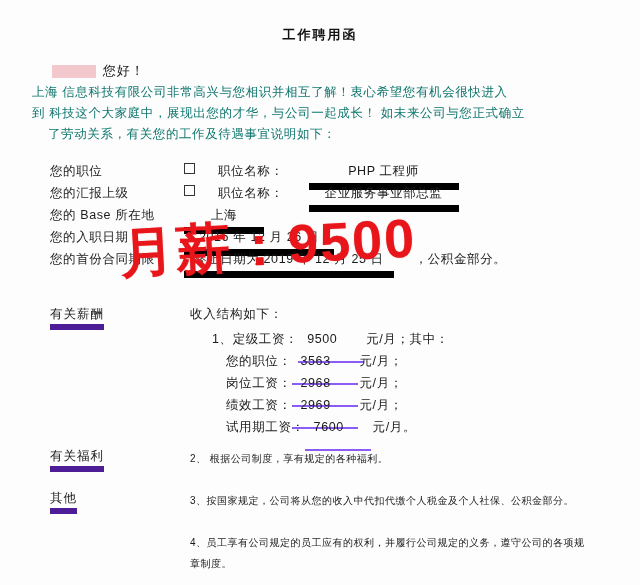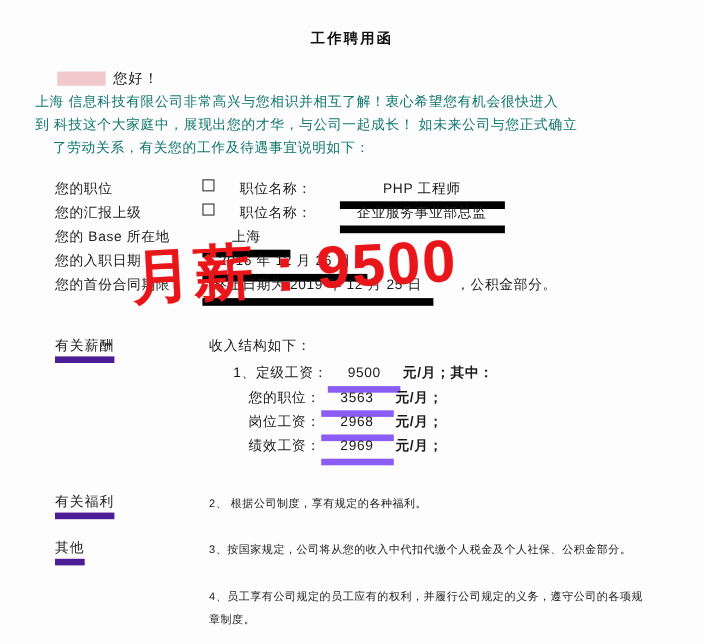--- a/index.html
+++ b/index.html
@@ -130,27 +130,26 @@
     top: 328px;
     left: 190px;
     font-size: 12.5px;
     line-height: 22px;
     letter-spacing: 0.6px;
     margin-left: 22px;
   }
   .pay-row { height: 22px; display: flex; align-items: baseline; }
   .pay-name { flex: 0 0 auto; }
   .pay-val {
-    border-bottom: 6px solid #8b5cf6;
-    padding: 0 9px 1px 9px;
+    border-bottom: 2px solid #8b5cf6;
+    padding: 0 9px 11px 9px;
     display: inline-block;
     min-width: 48px;
-    text-align: center;
-  }
-  .pay-unit { margin-left: 2px; font-weight: bold; }
+  }
+  .pay-unit { margin-left: 2px; }
   .pay-indent { padding-left: 14px; }
 
   .clause {
     position: absolute;
     left: 190px;
     width: 400px;
     font-size: 10px;
     line-height: 21px;
     letter-spacing: 0.5px;
   }
@@ -234,20 +233,25 @@
     <div class="pay-row pay-indent">
       <span class="pay-name">岗位工资：</span>
       <span class="pay-val">2968</span>
       <span class="pay-unit">元/月；</span>
     </div>
     <div class="pay-row pay-indent">
       <span class="pay-name">绩效工资：</span>
       <span class="pay-val">2969</span>
       <span class="pay-unit">元/月；</span>
     </div>
+    <div class="pay-row pay-indent">
+      <span class="pay-name">试用期工资：</span>
+      <span class="pay-val">7600</span>
+      <span class="pay-unit">元/月。</span>
+    </div>
   </div>
 
   <div class="section-label s2">有关福利</div>
   <div class="clause c2">2、  根据公司制度，享有规定的各种福利。</div>
 
   <div class="section-label s3">其他</div>
   <div class="clause c3">3、按国家规定，公司将从您的收入中代扣代缴个人税金及个人社保、公积金部分。</div>
   <div class="clause c4">4、员工享有公司规定的员工应有的权利，并履行公司规定的义务，遵守公司的各项规章制度。</div>
 
   <div class="watermark">月薪：9500</div>

